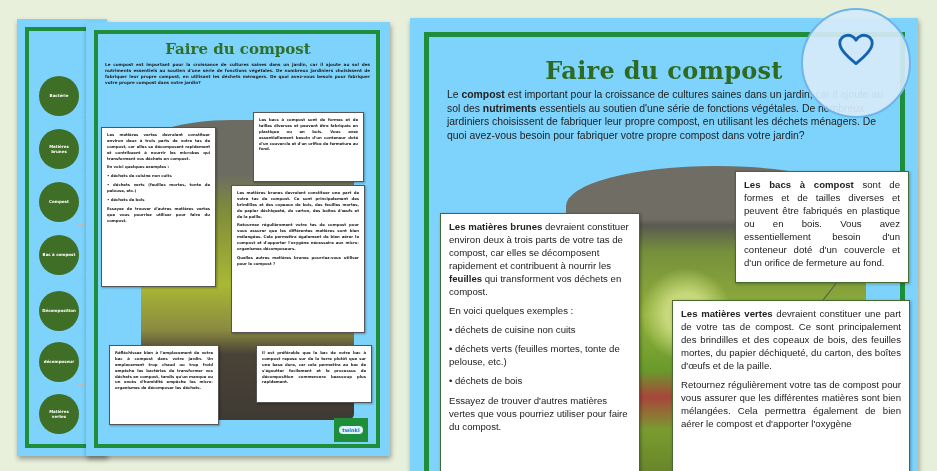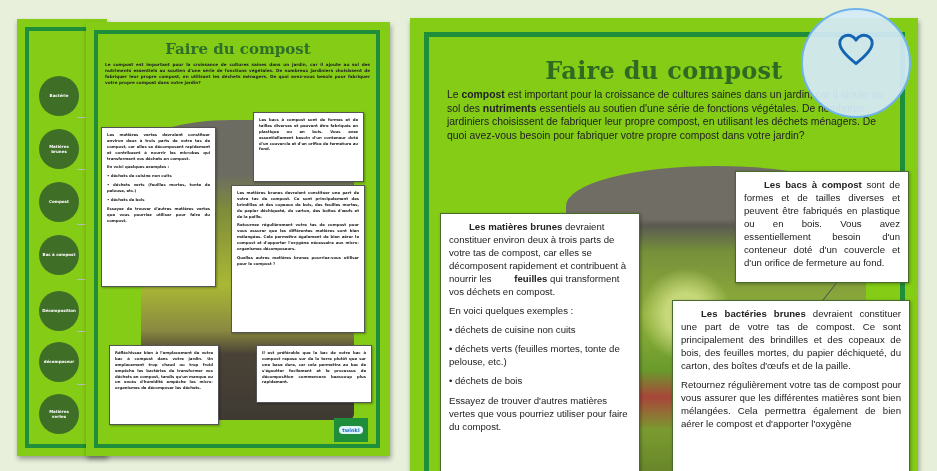--- a/index.html
+++ b/index.html
@@ -3,21 +3,21 @@
 <meta charset="utf-8">
 <style>
   * { box-sizing: border-box; margin: 0; padding: 0; }
   html, body { width: 937px; height: 471px; overflow: hidden; }
   body { background: #e8f0dc; font-family: "DejaVu Sans", sans-serif; position: relative; }
 
   .stage { position: absolute; inset: 0; }
   .panel-left { position: absolute; left: 0; top: 0; width: 400px; height: 471px; }
   .panel-right { position: absolute; left: 400px; top: 0; width: 537px; height: 471px; background: #e6efd9; }
 
-  .paper { position: absolute; background: #84cc16; box-shadow: 1px 3px 5px rgba(0,0,0,0.35); }
+  .paper { position: absolute; background: #7dd3fc; box-shadow: 1px 3px 5px rgba(0,0,0,0.35); }
   .frame { position: absolute; border: 4px solid #1f8e3a; }
 
   
   .back { left: 17px; top: 19px; width: 90px; height: 437px; }
   .back .frame { left: 8px; top: 8px; right: 0; bottom: 8px; border-right: none; }
   .word-circle { position: absolute; left: 22px; width: 40px; height: 40px; border-radius: 50%;
     background: #3f6e26; color: #fff; font-size: 4px; font-weight: bold; display: flex;
     align-items: center; justify-content: center; text-align: center; line-height: 1.3; padding: 3px; }
   .glossary-line { position: absolute; left: 60px; width: 30px; border-top: 1px solid #bbb; }
 
@@ -48,21 +48,21 @@
   .big-intro b { font-weight: bold; }
   .big-bin { position: absolute; left: 156px; top: 148px; width: 300px; height: 330px;
     background:
       radial-gradient(ellipse at 40% 45%, #c7d87a 0 8%, transparent 18%),
       radial-gradient(ellipse at 60% 60%, #b3cf58 0 10%, transparent 22%),
       linear-gradient(#6f6d64 0 16%, #5b5a52 18%, #76903a 26%, #8fb03a 45%, #6a9a2c 62%, #a8463a 70%, #7a9b30 80%, #5d7a25 100%);
     border-radius: 150px 150px 0 0 / 40px 40px 0 0; }
   .big-box { position: absolute; background: #fff; border: 1.5px solid #476b2e; box-shadow: 1px 1px 3px rgba(0,0,0,.3);
     font-family: "Liberation Sans", sans-serif; font-size: 9.6px; line-height: 1.36; color: #222; padding: 6px 8px; }
   .big-box p { margin-bottom: 6px; }
-  .big-box b { font-weight: bold; margin-left: 20px; }
+  .big-box b { font-weight: bold; }
   .justify { text-align: justify; }
   .pointer { position: absolute; border-top: 1px solid #555; transform-origin: 0 0; }
 
   
   .save-btn { position: absolute; left: 801px; top: 8px; width: 110px; height: 110px; border-radius: 50%;
     background: rgba(214,234,250,0.92); border: 2.5px solid #6fb4ea; display: flex; flex-direction: column;
     align-items: center; justify-content: flex-start; padding-top: 22px; cursor: pointer; }
   .save-btn svg { width: 40px; height: 34px; }
   .save-label { margin-top: 6px; color: #1464b4; font-family: "Liberation Sans", sans-serif; font-weight: bold; font-size: 19px;
     letter-spacing: -0.3px; white-space: nowrap; }
@@ -146,21 +146,21 @@
       <div class="big-box" style="left:30px; top:195px; width:200px; height:270px;">
         <p><b>Les matières brunes</b><span> devraient constituer environ deux à trois parts de votre tas de compost, car elles se décomposent rapidement et contribuent à nourrir les </span><b>feuilles</b><span> qui transforment vos déchets en compost.</span></p>
         <p>En voici quelques exemples :</p>
         <p>• déchets de cuisine non cuits</p>
         <p>• déchets verts (feuilles mortes, tonte de pelouse, etc.)</p>
         <p>• déchets de bois</p>
         <p>Essayez de trouver d'autres matières vertes que vous pourriez utiliser pour faire du compost.</p>
       </div>
 
       <div class="big-box justify" style="left:262px; top:282px; width:238px; height:200px;">
-        <p><b>Les bactéries brunes</b><span> devraient constituer une part de votre tas de compost. Ce sont principalement des brindilles et des copeaux de bois, des feuilles mortes, du papier déchiqueté, du carton, des boîtes d'œufs et de la paille.</span></p>
+        <p><b>Les matières vertes</b><span> devraient constituer une part de votre tas de compost. Ce sont principalement des brindilles et des copeaux de bois, des feuilles mortes, du papier déchiqueté, du carton, des boîtes d'œufs et de la paille.</span></p>
         <p>Retournez régulièrement votre tas de compost pour vous assurer que les différentes matières sont bien mélangées. Cela permettra également de bien aérer le compost et d'apporter l'oxygène</p>
       </div>
     </div>
   </div>
 
   <div class="save-btn">
     <svg viewBox="0 0 24 21">
       <path d="M12 19.5 C5 14 2 10.5 2 7 C2 4.2 4.2 2 7 2 C9 2 10.8 3.2 12 5 C13.2 3.2 15 2 17 2 C19.8 2 22 4.2 22 7 C22 10.5 19 14 12 19.5 Z" fill="none" stroke="#1464b4" stroke-width="1.8" stroke-linejoin="round"></path>
     </svg>
   </div>

